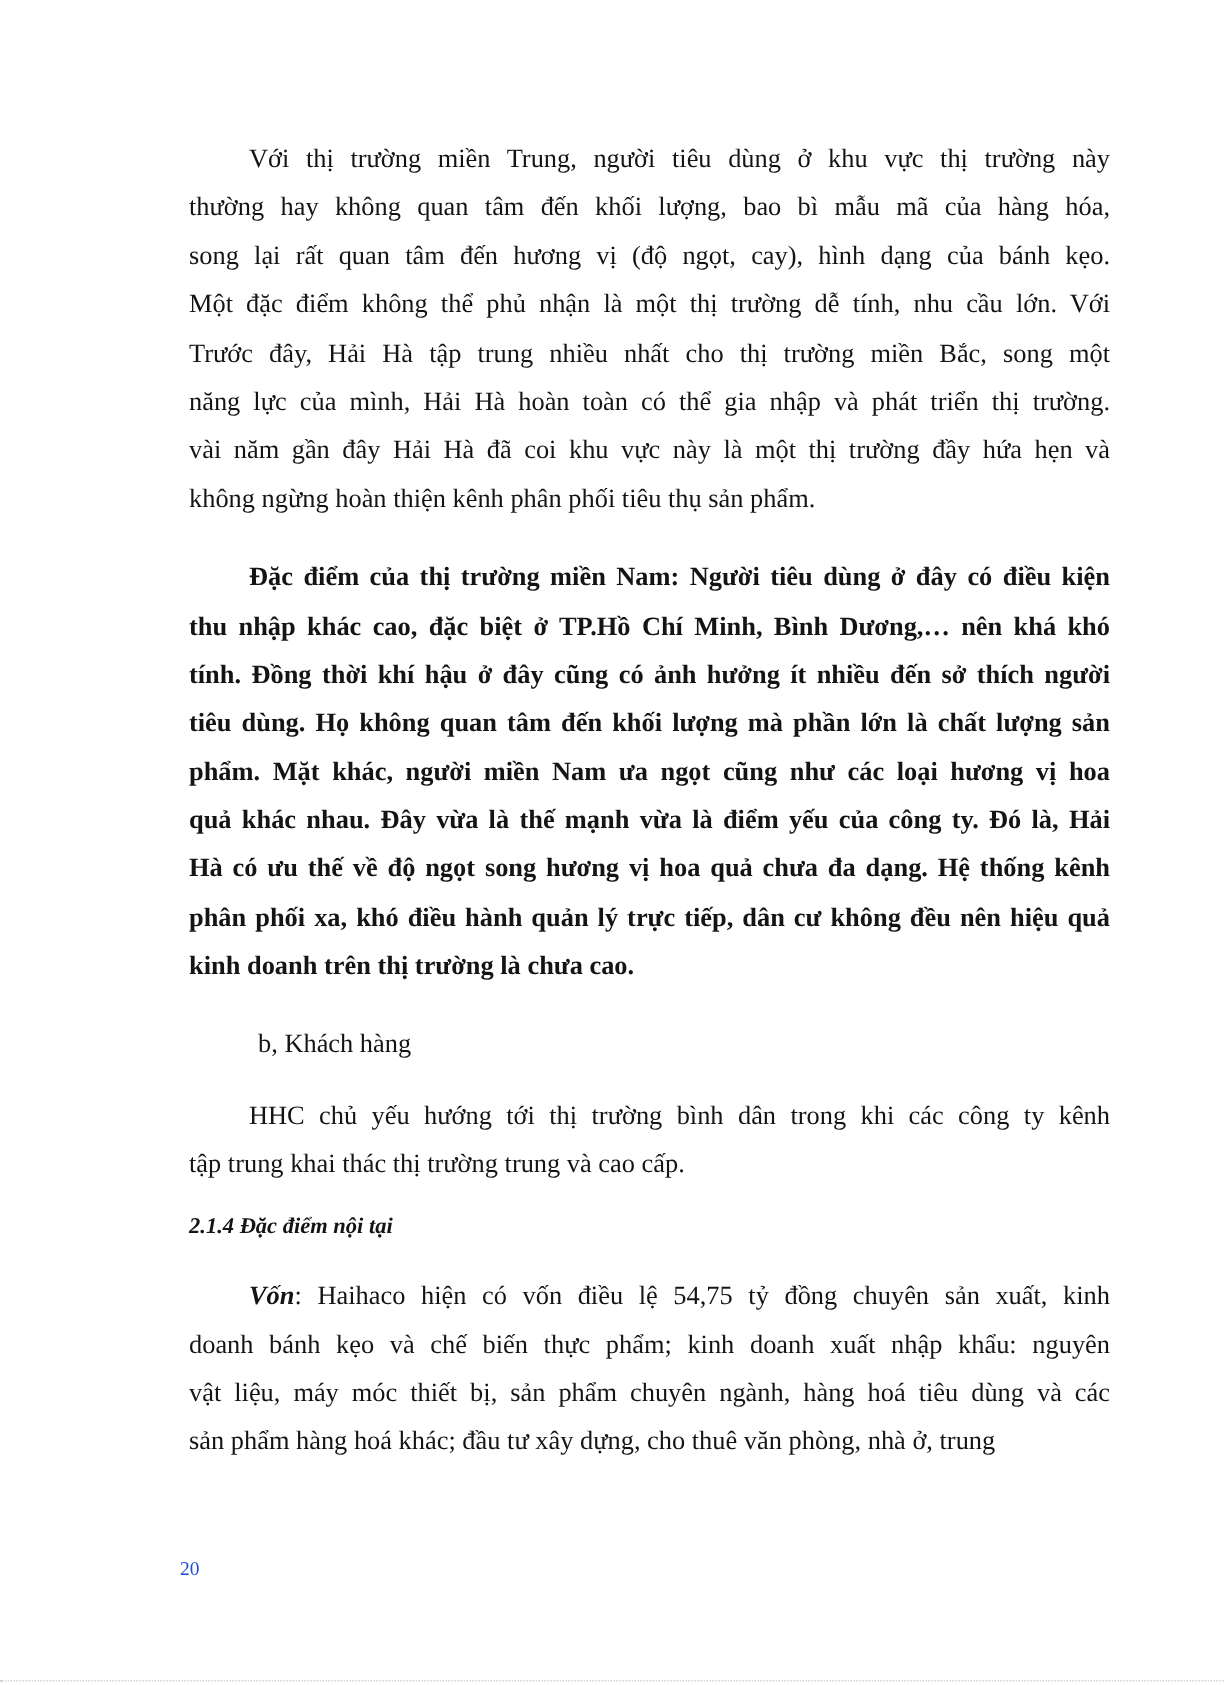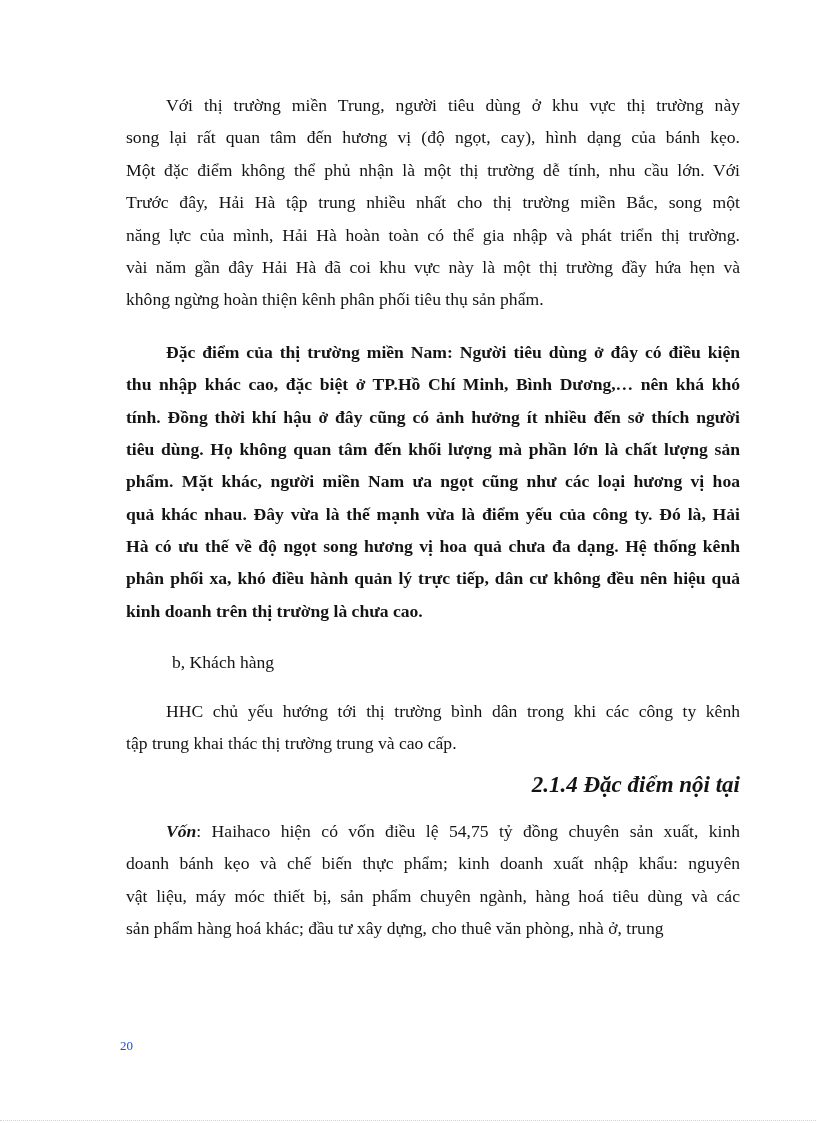--- a/index.html
+++ b/index.html
@@ -47,27 +47,27 @@
     line-height: 32.4px;
     height: 32.4px;
     margin-left: 46px;
     margin-bottom: 16px;
     text-align: left;
   }
   .heading-b .u {
     text-underline-offset: 3px;
   }
   .heading-214 {
-    font-size: 23px;
+    font-size: 15px;
     line-height: 32.4px;
     height: 32.4px;
     font-weight: bold;
     font-style: italic;
     margin-bottom: 13px;
-    text-align: right;
+    text-align: left;
   }
   .bi {
     font-weight: bold;
     font-style: italic;
   }
   .page-number {
     position: absolute;
     left: 120px;
     top: 1038px;
     width: 614px;
@@ -85,20 +85,21 @@
   }
 </style>
 </head>
 <body>
 
 <div class="page">
   <div class="content">
 
     <div class="para-1">
       <div class="line indent">Với thị trường miền Trung, người tiêu dùng ở khu vực thị trường này</div>
+      <div class="line">thường hay không quan tâm đến khối lượng, bao bì mẫu mã của hàng hóa,</div>
       <div class="line">song lại rất quan tâm đến hương vị (độ ngọt, cay), hình dạng của bánh kẹo.</div>
       <div class="line">Một đặc điểm không thể phủ nhận là một thị trường dễ tính, nhu cầu lớn. Với</div>
       <div class="line">Trước đây, Hải Hà tập trung nhiều nhất cho thị trường miền Bắc, song một</div>
       <div class="line">năng lực của mình, Hải Hà hoàn toàn có thể gia nhập và phát triển thị trường.</div>
       <div class="line">vài năm gần đây Hải Hà đã coi khu vực này là một thị trường đầy hứa hẹn và</div>
       <div class="line last">không ngừng hoàn thiện kênh phân phối tiêu thụ sản phẩm.</div>
     </div>
 
     <div class="para-2">
       <div class="line indent">Đặc điểm của thị trường miền Nam: Người tiêu dùng ở đây có điều kiện</div>

